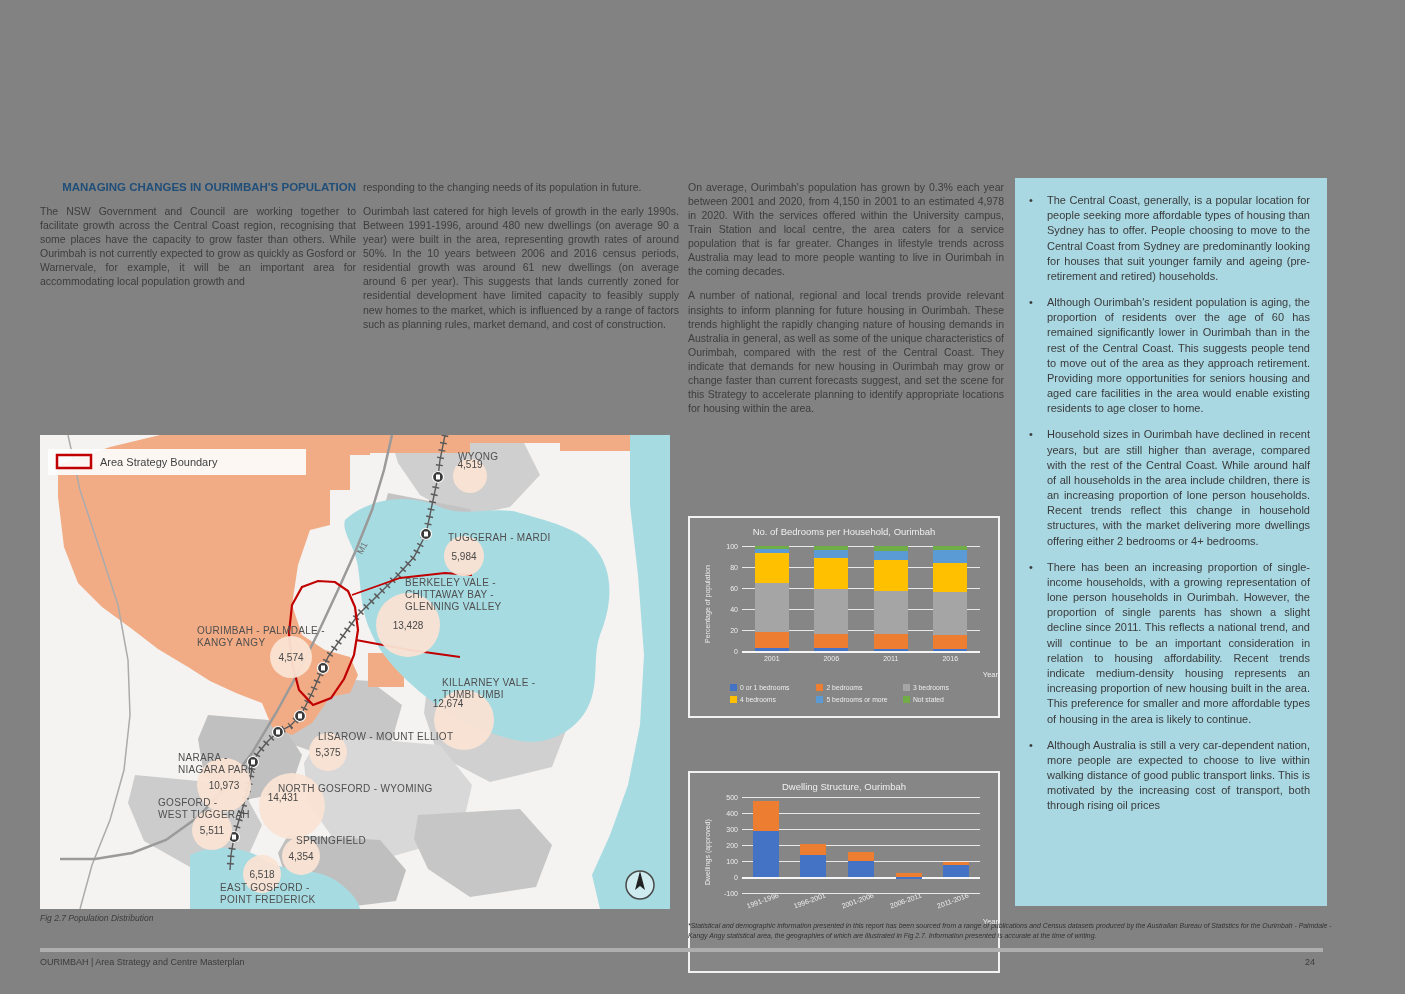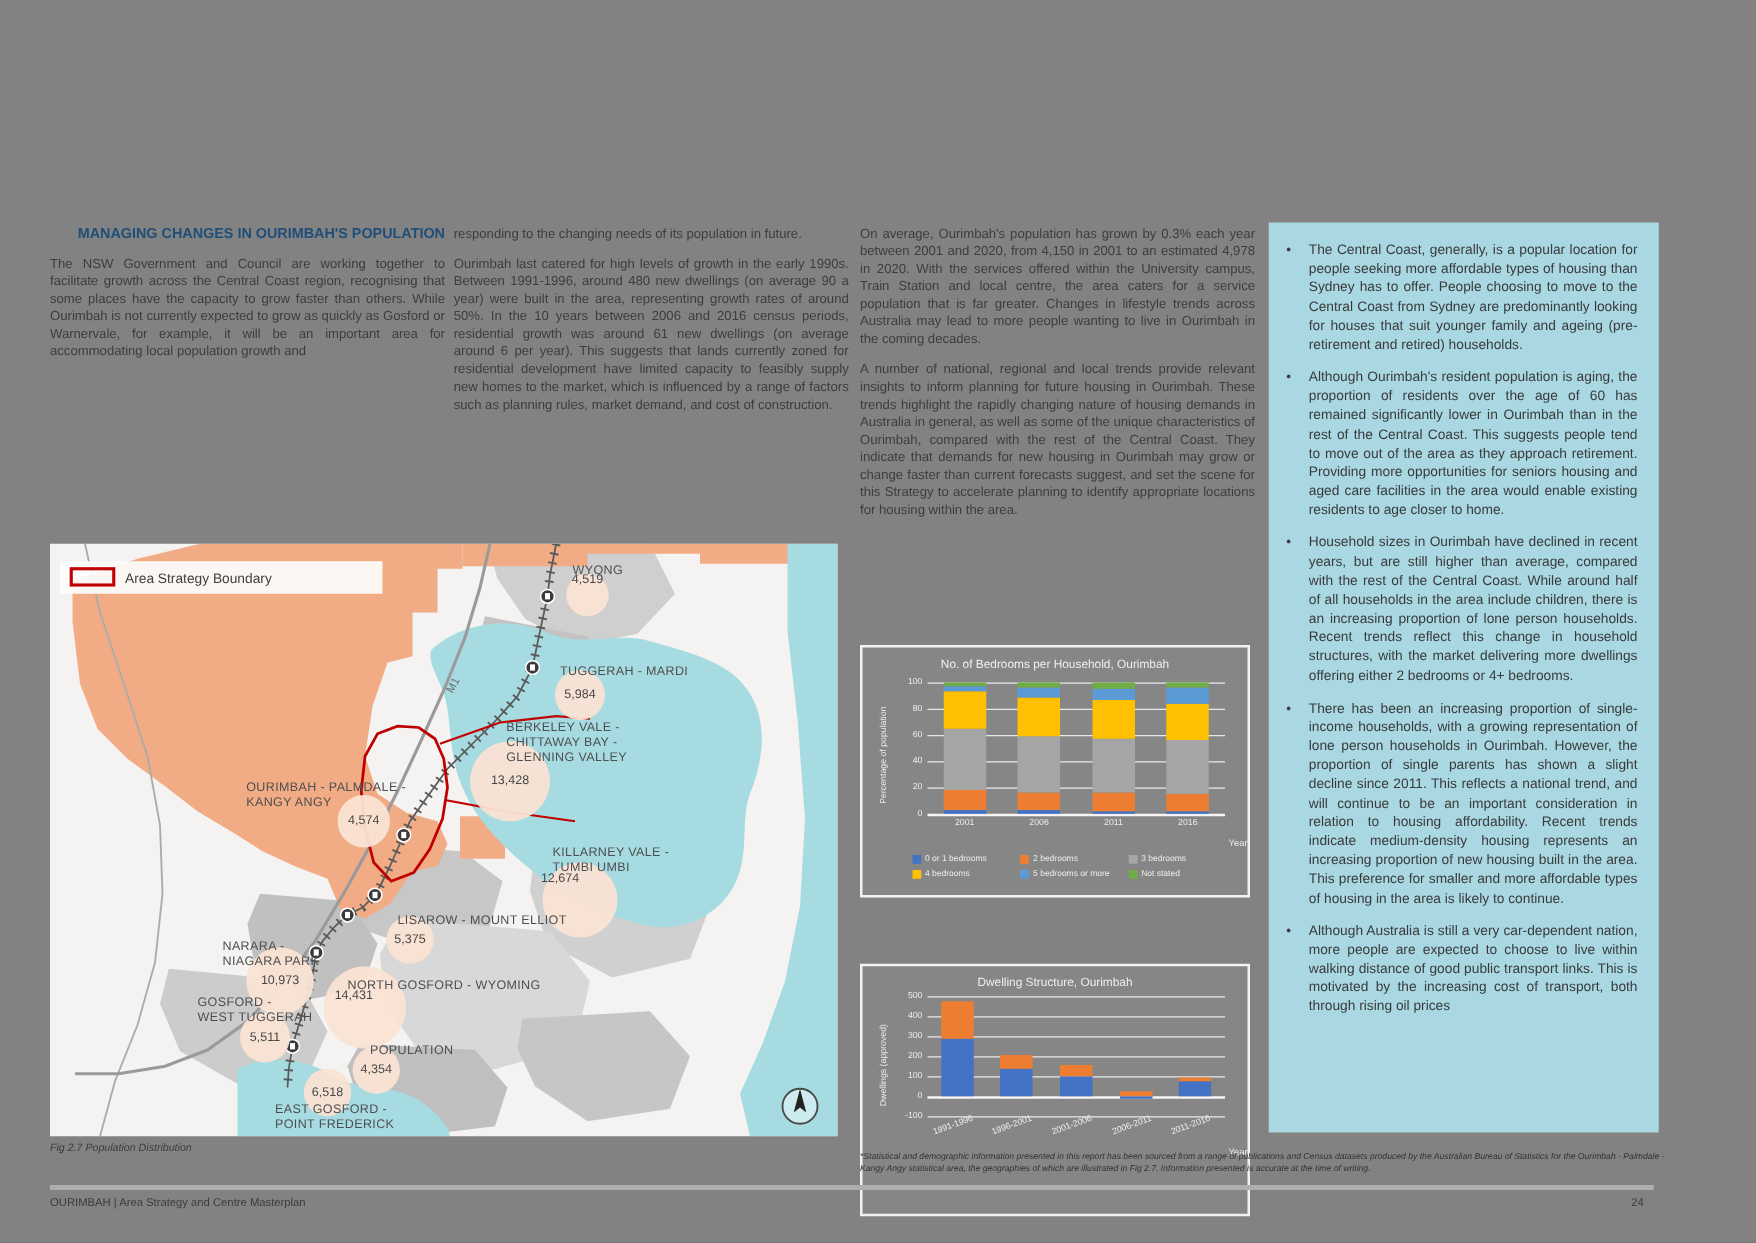--- a/index.html
+++ b/index.html
@@ -240,21 +240,21 @@
         </div>
         <div class="pop-value" style="left: 243px; top: 362px;">14,431</div>
         <div class="pop-circle" style="left: 152px; top: 375px; width: 40px; height: 40px;"></div>
         <div class="map-label" style="left: 118px; top: 362px;">
           <div class="nm">GOSFORD -</div>
           <div class="nm">WEST TUGGERAH</div>
         </div>
         <div class="pop-value" style="left: 172px; top: 395px;">5,511</div>
         <div class="pop-circle" style="left: 242px; top: 402px; width: 38px; height: 38px;"></div>
         <div class="map-label" style="left: 256px; top: 400px;">
-          <div class="nm">POPULATION</div>
+          <div class="nm">SPRINGFIELD</div>
         </div>
         <div class="pop-value" style="left: 261px; top: 421px;">4,354</div>
         <div class="pop-circle" style="left: 203px; top: 420px; width: 38px; height: 38px;"></div>
         <div class="map-label" style="left: 180px; top: 447px;">
           <div class="nm">EAST GOSFORD -</div>
           <div class="nm">POINT FREDERICK</div>
         </div>
         <div class="pop-value" style="left: 222px; top: 439px;">6,518</div>
       </div>
   </div>

